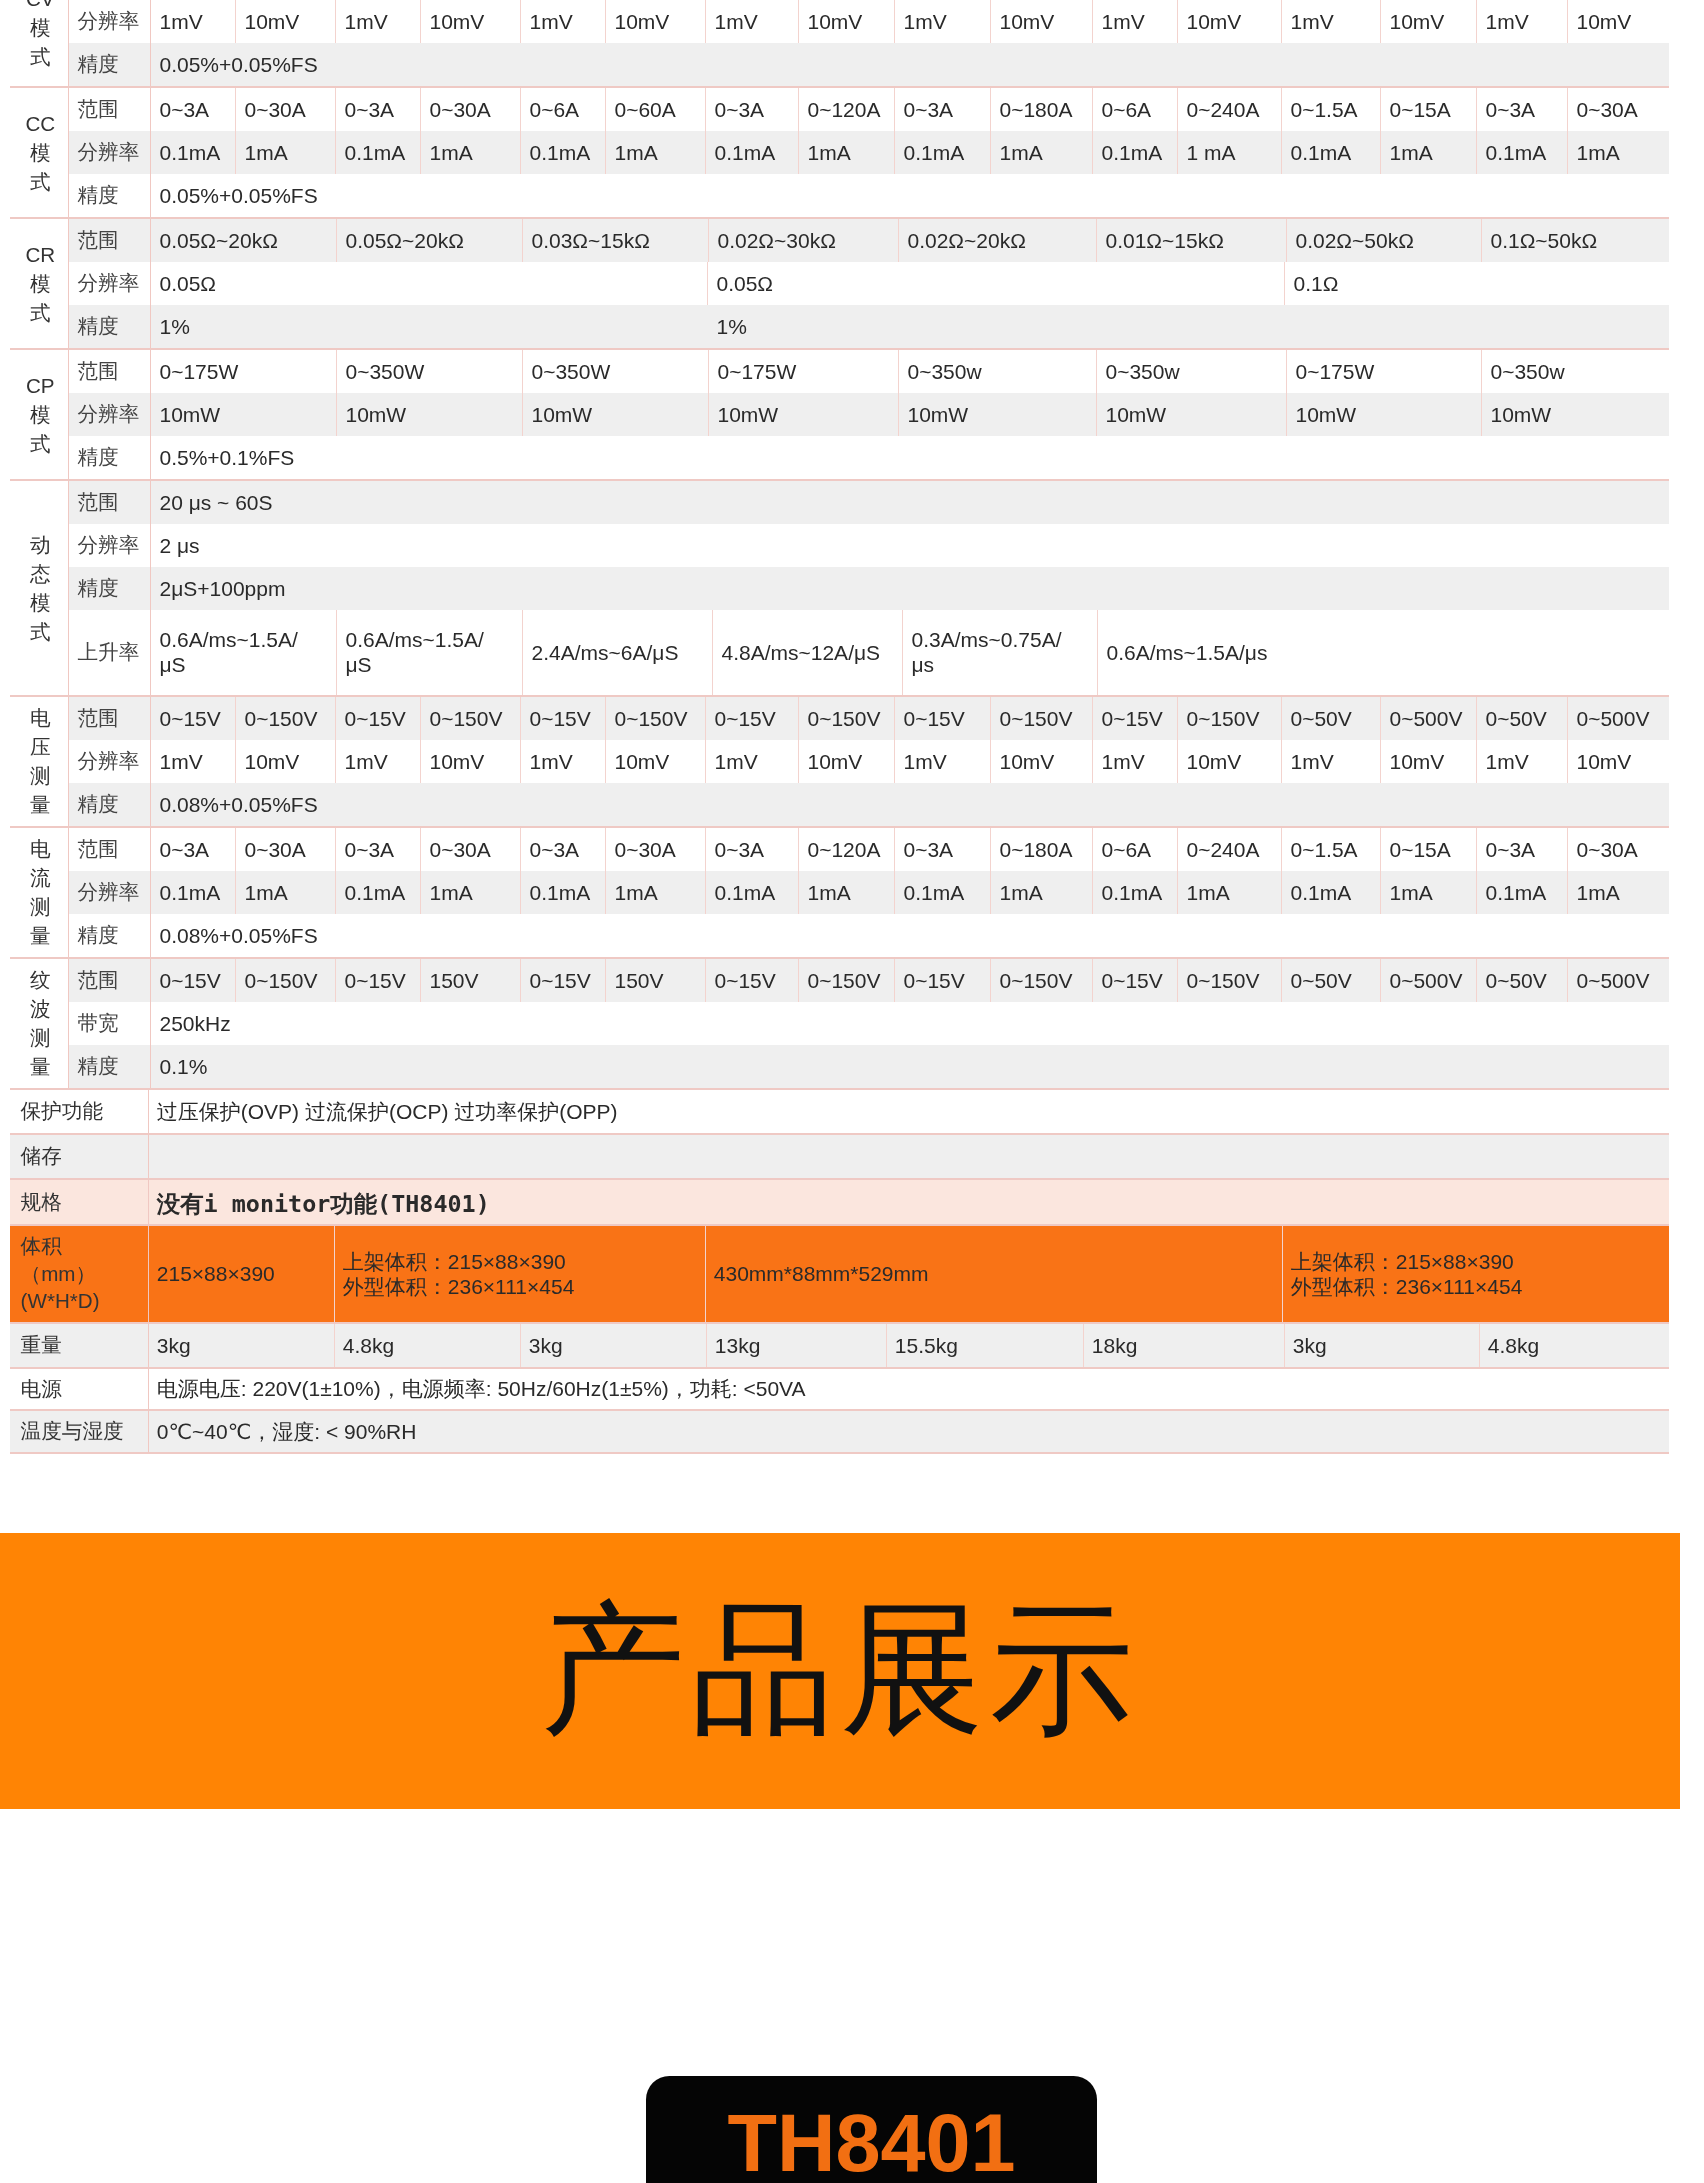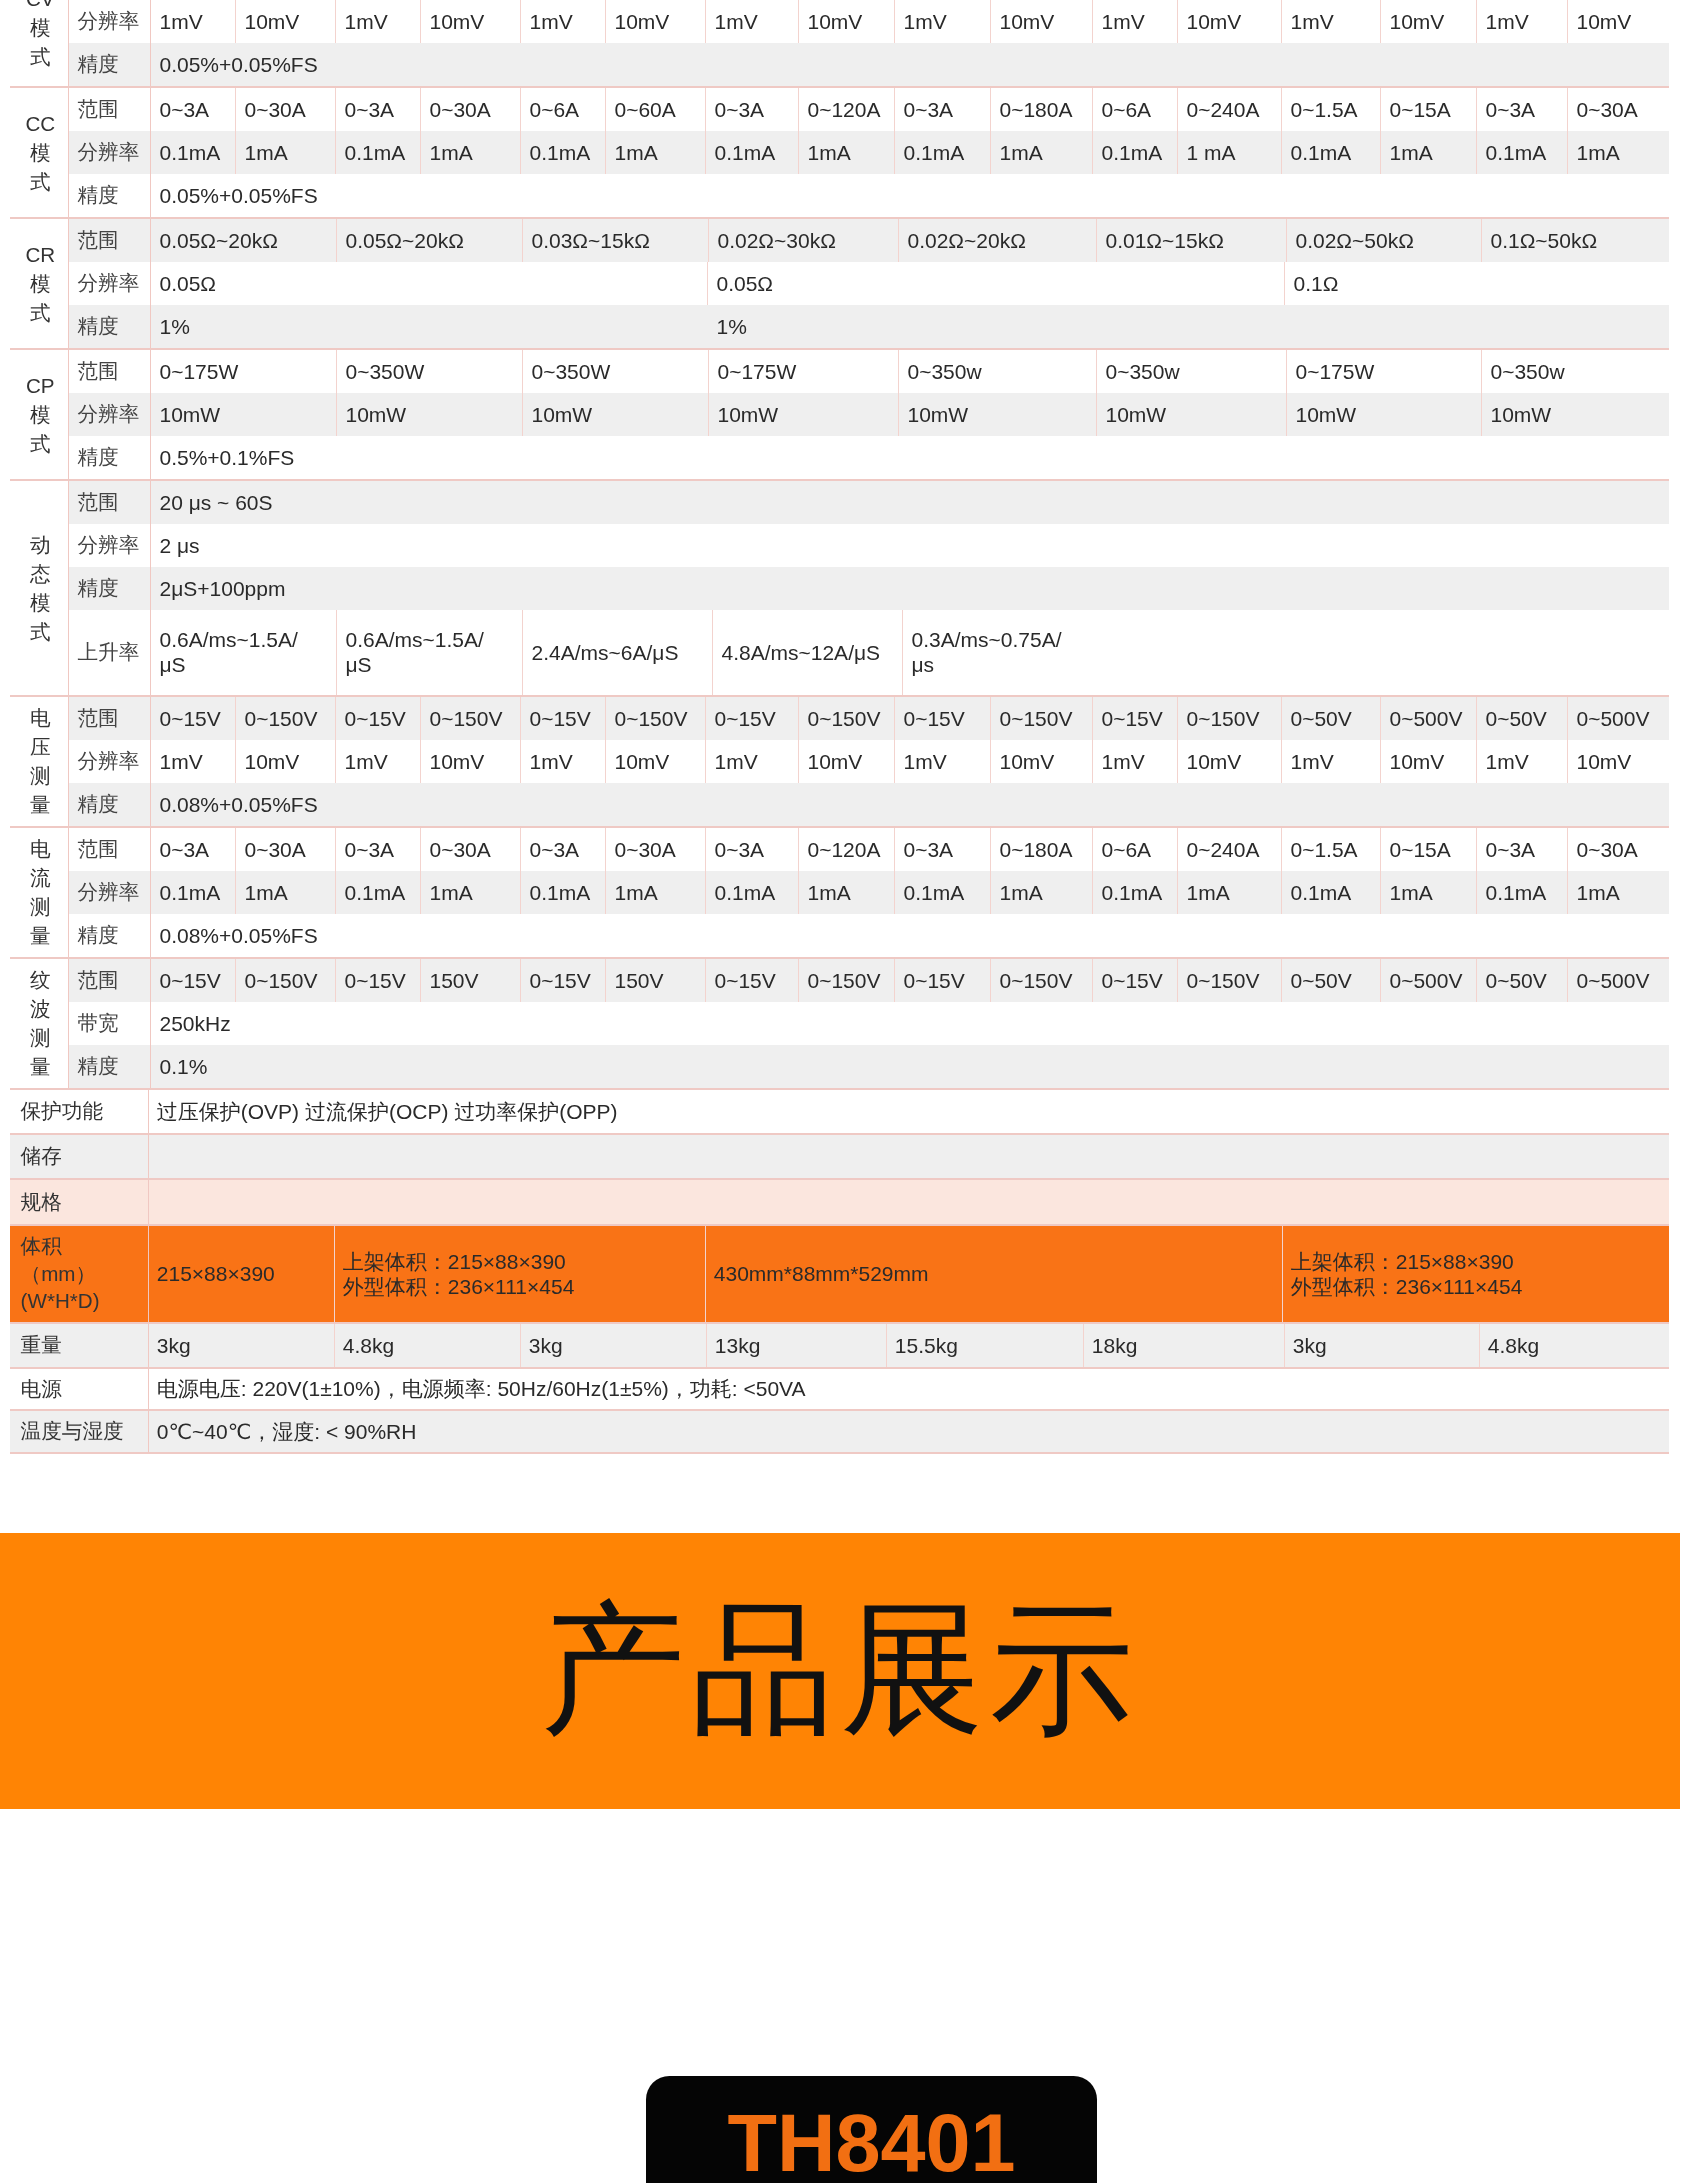--- a/index.html
+++ b/index.html
@@ -200,20 +200,21 @@
       <div class="row even" style="height:85px">
         <div class="slabel">上升率</div>
         <div class="cell" style="width:186px">0.6A/ms~1.5A/
 μS</div>
         <div class="cell" style="width:186px">0.6A/ms~1.5A/
 μS</div>
         <div class="cell" style="width:190px">2.4A/ms~6A/μS</div>
         <div class="cell" style="width:190px">4.8A/ms~12A/μS</div>
         <div class="cell" style="width:195px">0.3A/ms~0.75A/
 μs</div>
+        <div class="cell" style="flex:1">0.6A/ms~1.5A/μs</div>
       </div>
     </div>
   </div>
 
   <div class="grp">
     <div class="glabel">电
 压
 测
 量</div>
     <div class="rows">
@@ -351,20 +352,21 @@
 
   <div class="single even bodyrow" style="height:43px">
     <div class="glabel2">保护功能</div>
     <div class="cell" style="flex:1">过压保护(OVP) 过流保护(OCP) 过功率保护(OPP)</div>
   </div>
   <div class="single bodyrow" style="height:43px;background:#efefef">
     <div class="glabel2">储存</div>
   </div>
   <div class="single spec bodyrow" style="height:44px">
     <div class="glabel2">规格</div>
+    <div class="cell" style="flex:1;padding-top:6.9px">没有i monitor功能(TH8401)</div>
   </div>
   <div class="single bodyrow" style="height:96px;background:#f97316">
     <div class="glabel2">体积
 （mm）
 (W*H*D)</div>
     <div class="cell" style="width:186px">215×88×390</div>
     <div class="cell" style="width:371px">上架体积：215×88×390
 外型体积：236×111×454</div>
     <div class="cell" style="width:577px">430mm*88mm*529mm</div>
     <div class="cell" style="flex:1">上架体积：215×88×390

